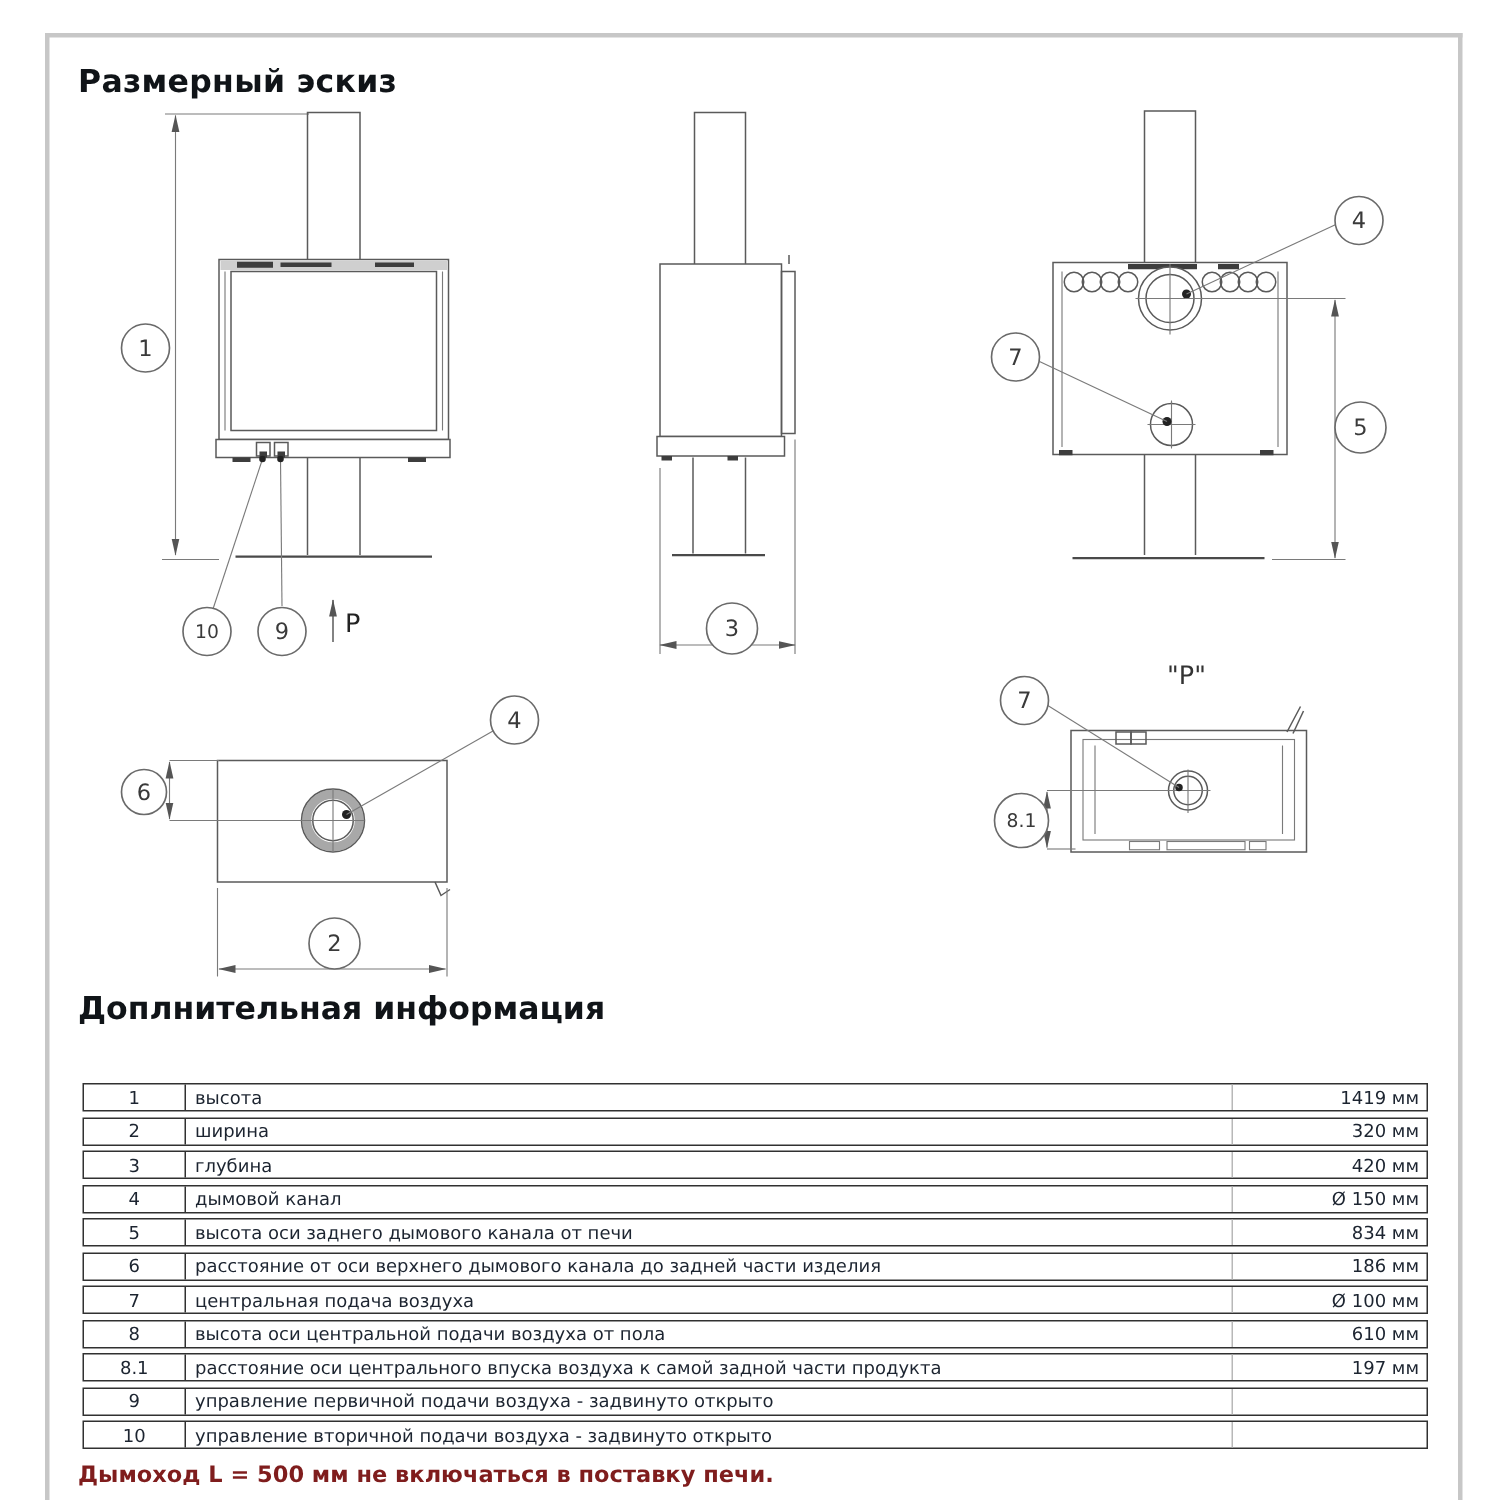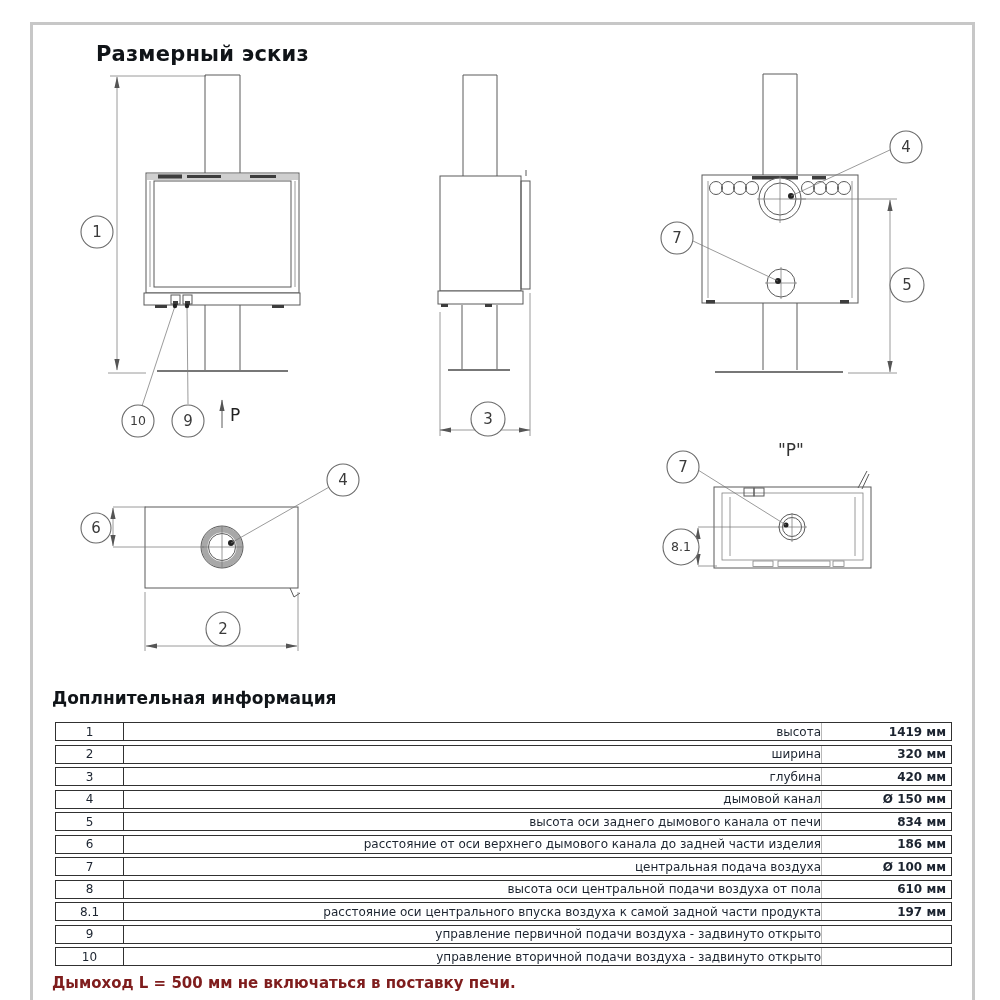--- a/index.html
+++ b/index.html
@@ -1,47 +1,47 @@
 <!DOCTYPE html>
 <html><head>
 <meta charset="utf-8">
 <style>
   html,body{margin:0;padding:0;background:#fff;}
   body{width:1000px;height:1000px;position:relative;overflow:hidden;
        font-family:"DejaVu Sans",sans-serif;color:#1c2430;}
   .page-frame{position:absolute;left:30px;top:22px;width:939px;height:978px;
        border:3px solid #c7c7c7;border-bottom:none;background:#fff;}
   .main-title{position:absolute;left:52px;top:42px;font-size:21px;font-weight:bold;
-       color:#101418;letter-spacing:.2px;margin-left:44px;}
+       color:#101418;letter-spacing:.2px;}
   .drawing-svg{position:absolute;left:0;top:0;width:1000px;height:680px;}
   
   .ln{stroke:#5a5a5a;stroke-width:1;fill:none;}
   .thin{stroke:#7a7a7a;stroke-width:.75;fill:none;}
   .thick{stroke:#4a4a4a;stroke-width:1.5;fill:none;}
   .wfill{fill:#fff;}
   .dk{fill:#3d3d3d;stroke:none;}
   .band{fill:#cfcfcf;stroke:none;}
   .co{stroke:#6a6a6a;stroke-width:1.1;fill:#fff;}
   .ct{fill:#3a3a3a;font-size:15px;font-family:"DejaVu Sans",sans-serif;text-anchor:middle;}
   .ct-sm{font-size:12.5px;}
   .dot{fill:#222;stroke:none;}
   .view-label{fill:#333;font-size:17px;font-family:"DejaVu Sans",sans-serif;text-anchor:middle;}
   .dir-label{fill:#222;font-size:17px;font-family:"DejaVu Sans",sans-serif;}
   
-  .section-title{position:absolute;left:52px;top:688px;font-size:17px;font-weight:bold;
+  .section-title{position:absolute;left:52px;top:660px;font-size:21px;font-weight:bold;
        color:#101418;}
   .info-table{position:absolute;left:55px;top:722px;width:897px;}
   .tr{box-sizing:border-box;height:19px;margin-bottom:3.5px;border:1.5px solid #313131;
        display:flex;align-items:center;font-size:12px;background:#fff;}
   .td-num{box-sizing:border-box;width:68px;text-align:center;border-right:1.5px solid #313131;
        align-self:stretch;display:flex;align-items:center;justify-content:center;}
-  .td-desc{flex:1;padding-left:6px;white-space:nowrap;overflow:hidden;text-align:right;}
+  .td-desc{flex:1;padding-left:6px;white-space:nowrap;overflow:hidden;}
   .td-val{box-sizing:border-box;width:130px;text-align:right;padding-right:5px;
        border-left:1px solid #b8b8b8;align-self:stretch;display:flex;
-       align-items:center;justify-content:flex-end;font-weight:bold;}
+       align-items:center;justify-content:flex-end;}
   .footnote{position:absolute;left:52px;top:974px;font-size:15px;font-weight:bold;color:#7f1d1d;}
 </style>
 </head>
 <body>
 
 <div class="page-frame"></div>
 
 <div class="main-title">Размерный эскиз</div>
 
 <svg class="drawing-svg" viewBox="0 0 1000 680">

